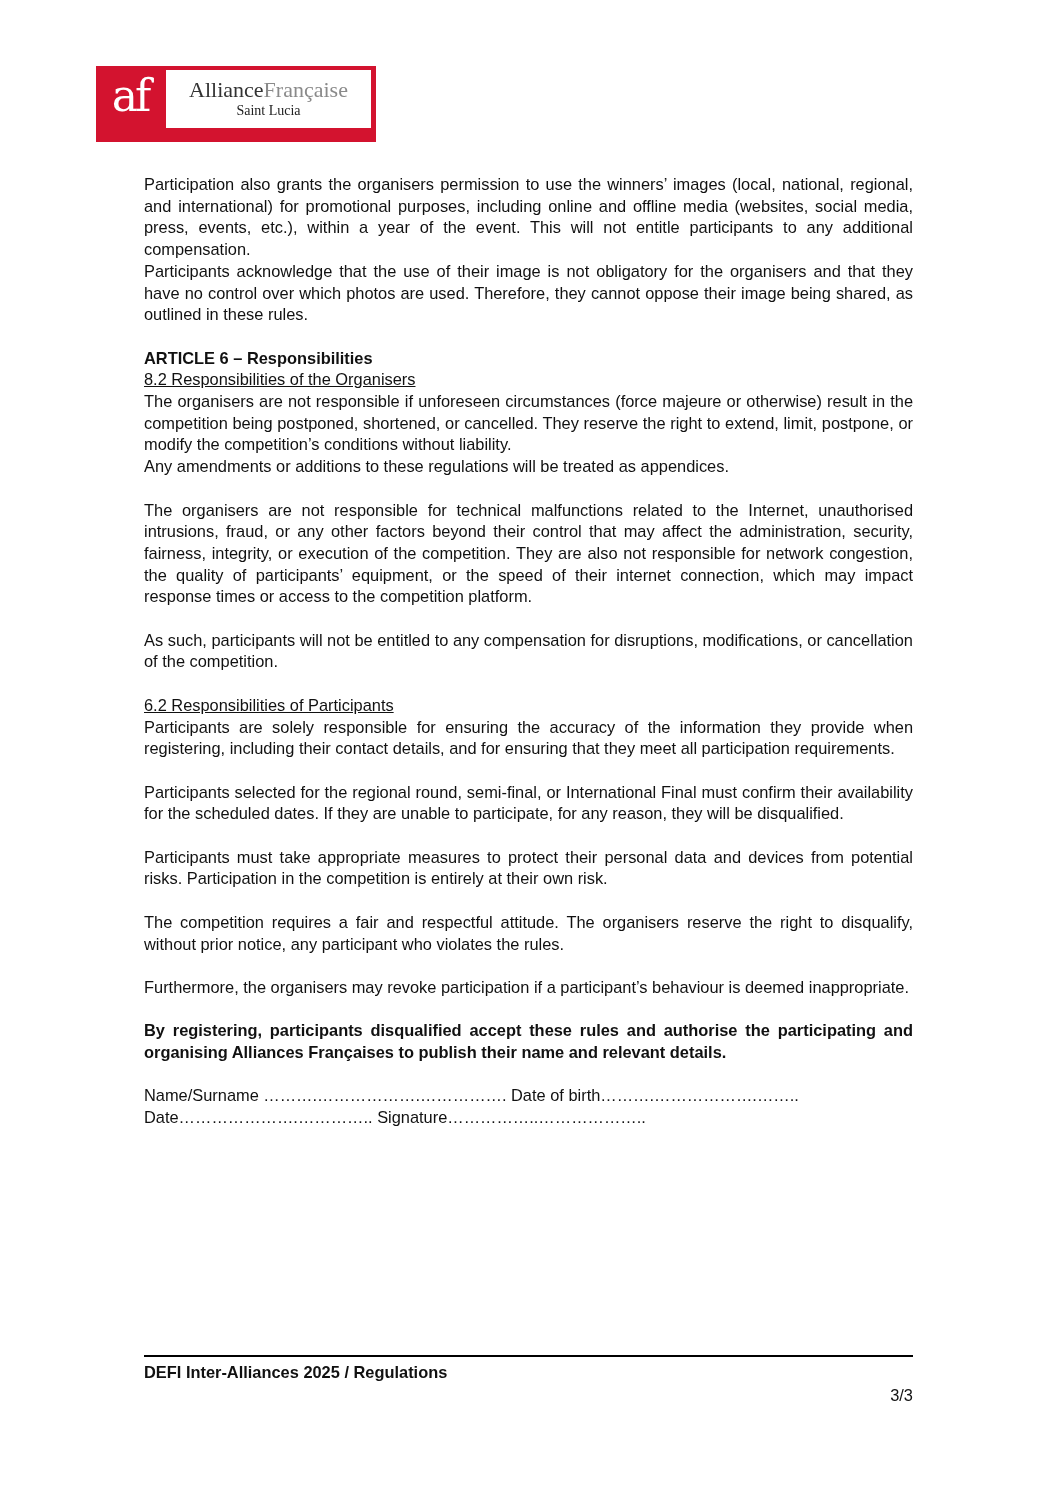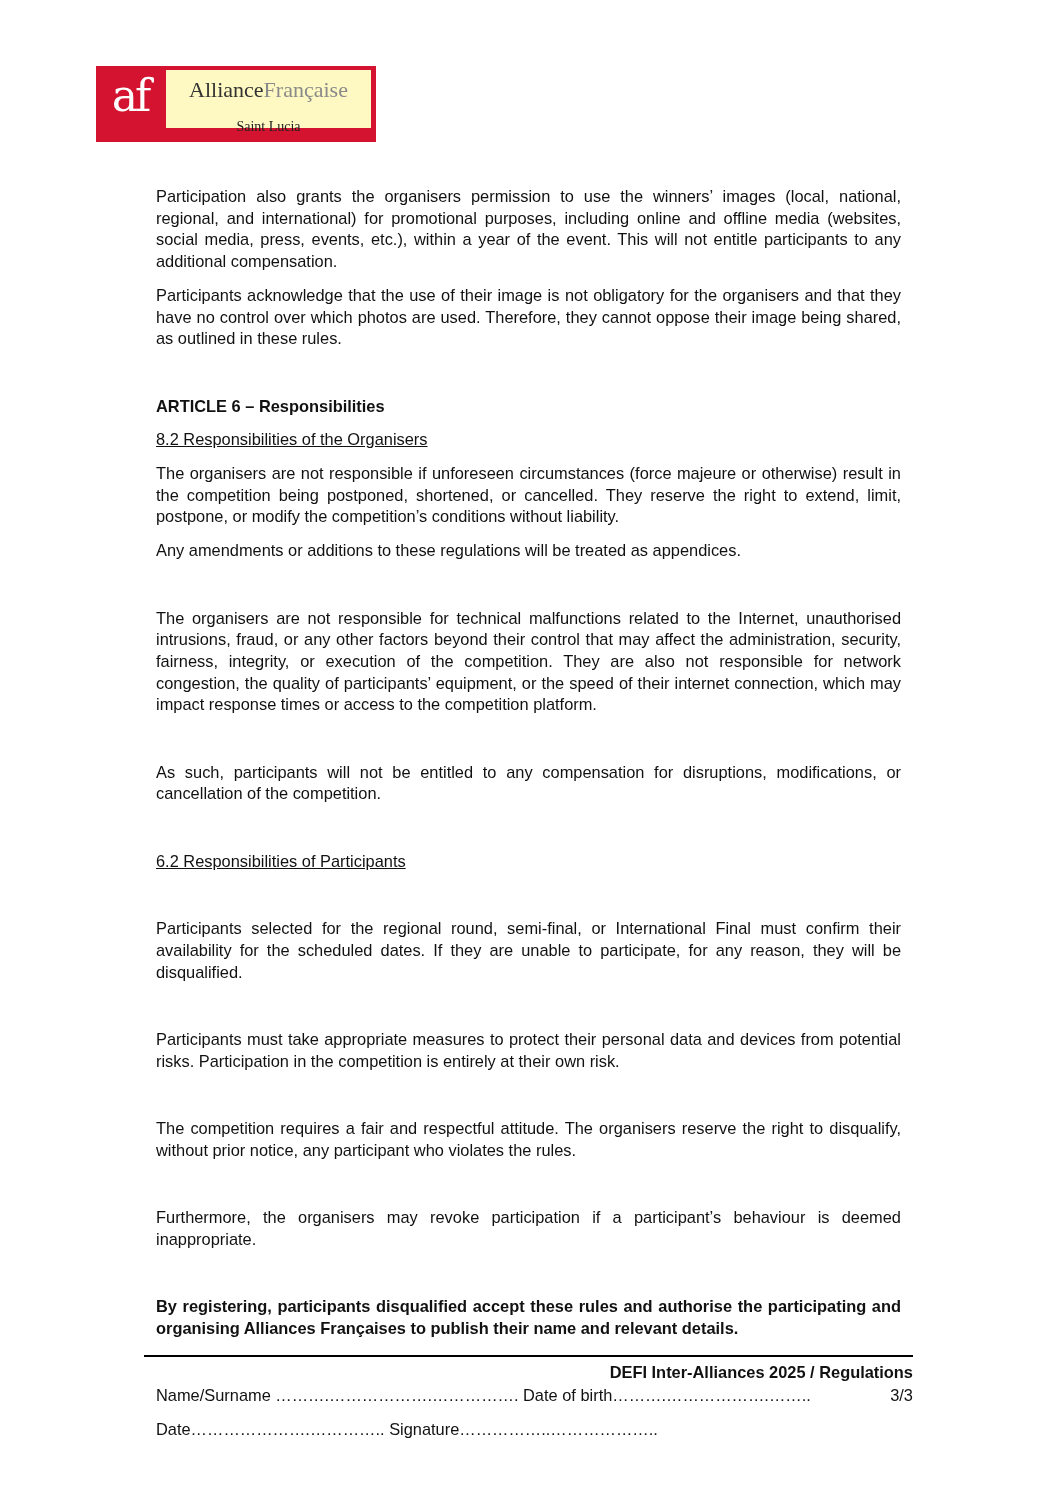--- a/index.html
+++ b/index.html
@@ -37,49 +37,49 @@
       text-align: center;
       font-style: normal;
       letter-spacing: -3px;
     }
     .logo-box {
       position: absolute;
       left: 70px;
       top: 4px;
       width: 205px;
       height: 58px;
-      background: #fef9c3;
+      background: #ffffff;
       text-align: center;
     }
     .logo-title {
       font-family: "Liberation Serif", serif;
       font-size: 22px;
       margin-top: 8px;
       line-height: 24px;
       white-space: nowrap;
     }
     .logo-title .alliance { color: #333333; }
     .logo-title .francaise { color: #8a8a8a; }
     .logo-sub {
       font-family: "Liberation Serif", serif;
       font-size: 14px;
       color: #222222;
       line-height: 18px;
-      margin-top: 16px;
+      margin-top: 0;
     }
     .content {
       position: absolute;
       left: 144px;
       top: 174px;
       width: 769px;
       font-size: 16.4px;
       line-height: 21.7px;
     }
     .content p {
-      margin: 12px;
+      margin: 0;
       text-align: justify;
     }
     .gap { height: 21.7px; }
     .bold { font-weight: bold; }
     .underline { text-decoration: underline; }
     .last-left { text-align-last: left; }
     .form-line {
       white-space: nowrap;
       text-align: right;
     }
@@ -89,21 +89,21 @@
       top: 1355px;
       width: 769px;
       height: 2px;
       background: #000000;
     }
     .footer-title {
       position: absolute;
       left: 144px;
       top: 1361px;
       width: 769px;
-      text-align: right;
+      text-align: left;
       font-weight: bold;
       font-size: 16.4px;
       line-height: 22px;
     }
     .page-num {
       position: absolute;
       left: 144px;
       top: 1384px;
       width: 769px;
       text-align: right;
@@ -133,20 +133,21 @@
   <p class="underline">8.2 Responsibilities of the Organisers</p>
   <p class="last-left">The organisers are not responsible if unforeseen circumstances (force majeure or otherwise) result in the competition being postponed, shortened, or cancelled. They reserve the right to extend, limit, postpone, or modify the competition’s conditions without liability.</p>
   <p class="last-left">Any amendments or additions to these regulations will be treated as appendices.</p>
   <div class="gap"></div>
   <p class="last-left">The organisers are not responsible for technical malfunctions related to the Internet, unauthorised intrusions, fraud, or any other factors beyond their control that may affect the administration, security, fairness, integrity, or execution of the competition. They are also not responsible for network congestion, the quality of participants’ equipment, or the speed of their internet connection, which may impact response times or access to the competition platform.</p>
   <div class="gap"></div>
   <p class="last-left">As such, participants will not be entitled to any compensation for disruptions, modifications, or cancellation of the competition.</p>
   <div class="gap"></div>
 
   <p class="underline">6.2 Responsibilities of Participants</p>
+  <p class="last-left">Participants are solely responsible for ensuring the accuracy of the information they provide when registering, including their contact details, and for ensuring that they meet all participation requirements.</p>
   <div class="gap"></div>
   <p class="last-left">Participants selected for the regional round, semi-final, or International Final must confirm their availability for the scheduled dates. If they are unable to participate, for any reason, they will be disqualified.</p>
   <div class="gap"></div>
   <p class="last-left">Participants must take appropriate measures to protect their personal data and devices from potential risks. Participation in the competition is entirely at their own risk.</p>
   <div class="gap"></div>
   <p class="last-left">The competition requires a fair and respectful attitude. The organisers reserve the right to disqualify, without prior notice, any participant who violates the rules.</p>
   <div class="gap"></div>
   <p class="last-left">Furthermore, the organisers may revoke participation if a participant’s behaviour is deemed inappropriate.</p>
   <div class="gap"></div>
 

